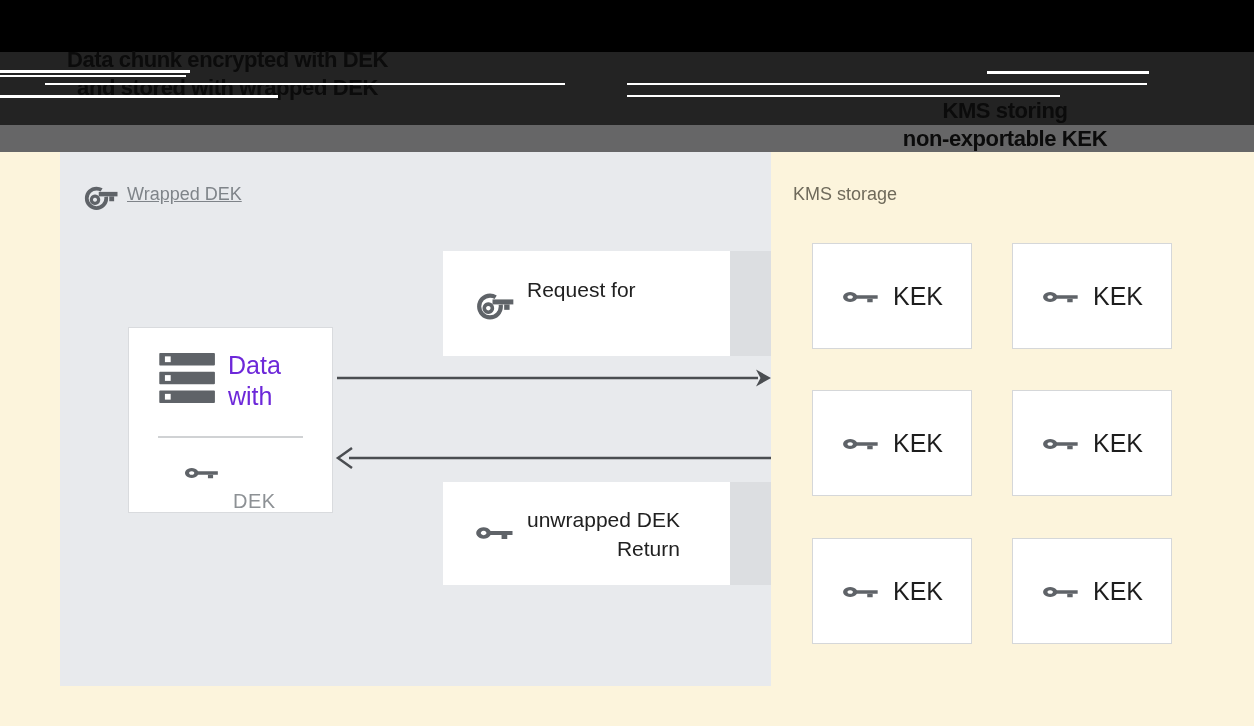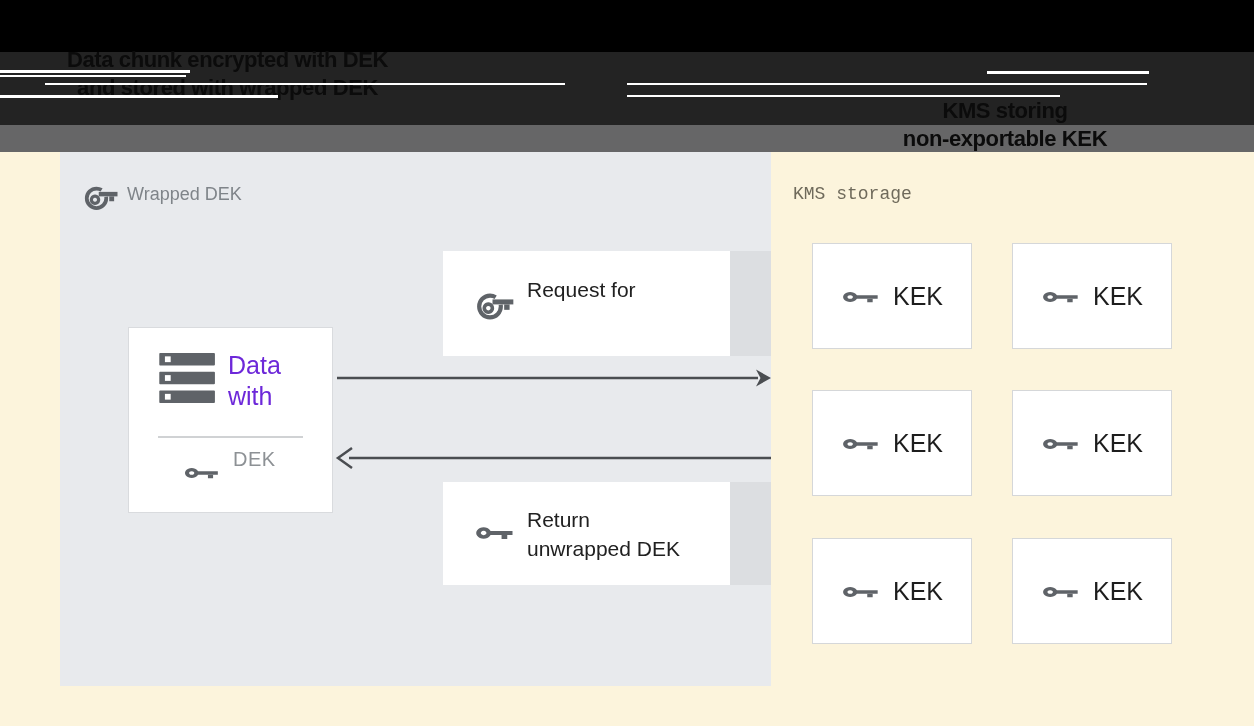--- a/index.html
+++ b/index.html
@@ -31,36 +31,37 @@
   .streak { background: #ffffff; }
 
   
   .canvas { left: 0; top: 152px; width: 1254px; height: 574px; background: #fcf4dc; }
   .panel  { left: 60px; top: 152px; width: 711px; height: 534px; background: #e8eaed; }
 
   .panel-label {
     color: #7f8489;
     font-size: 18px;
     white-space: nowrap;
+    text-decoration: underline;
   }
   .kms-label {
     color: #6f6a5b;
     font-size: 18px;
     white-space: nowrap;
-    font-family: Liberation Mono, monospace;
   }
 
   .white-box { background: #ffffff; }
   .shadow-strip { background: #dcdee1; }
 
   .box-text {
     color: #212121;
     font-size: 21px;
     line-height: 29px;
     white-space: nowrap;
+    text-align: right;
   }
 
   .datachunk-box {
     left: 128px; top: 327px; width: 205px; height: 186px;
     background: #ffffff;
     border: 1.5px solid #d9dbde;
   }
   .datachunk-title {
     color: #6d28d9;
     font-size: 25px;
@@ -161,39 +162,39 @@
     <use class="icon" href="#storage-stack"></use>
   </svg>
 <div class="abs datachunk-title" style="left:228px;top:350px">
   <div>Data</div>
   <div>with</div>
 </div>
 <div class="abs divider" style="left:158px;top:436px;width:145px;height:2px"></div>
 <svg class="abs" style="left:183px;top:459px" width="38" height="28" viewBox="0 0 48 48" preserveAspectRatio="none">
     <use class="icon" href="#key-solid"></use>
   </svg>
-<div class="abs dek-label" style="left:233px;top:448px">DEK</div>
+<div class="abs dek-label" style="left:233px;top:490px">DEK</div>
 
 <svg class="abs arrow-svg" style="left:337px;top:368px" width="434" height="100">
   <g stroke="#4a4d51" stroke-width="2.5" fill="none">
     <line x1="0" y1="10" x2="421" y2="10"></line>
     <line x1="12" y1="90" x2="434" y2="90"></line>
     <polyline points="15,80 1,90 15,100"></polyline>
   </g>
   <polygon points="419,1.5 434,10 419,18.5 423.5,10" fill="#4a4d51"></polygon>
 </svg>
 
 <div class="abs white-box" style="left:443px;top:482px;width:287px;height:103px"></div>
 <div class="abs shadow-strip" style="left:730px;top:482px;width:41px;height:103px"></div>
 <svg class="abs" style="left:474px;top:517px" width="42" height="32" viewBox="0 0 48 48" preserveAspectRatio="none">
     <use class="icon" href="#key-solid"></use>
   </svg>
 <div class="abs box-text" style="left:527px;top:505px">
+  <div>unwrapped DEK</div>
   <div>Return</div>
-  <div>unwrapped DEK</div>
 </div>
 
 <div class="abs kms-label" style="left:793px;top:184px">KMS storage</div>
 
 <div class="kek-box" style="left:812px;top:243px">
   <svg class="kek-icon" viewBox="0 0 48 48" preserveAspectRatio="none">
       <use class="icon" href="#key-solid"></use>
     </svg>
   <div class="kek-text">KEK</div>
 </div>

